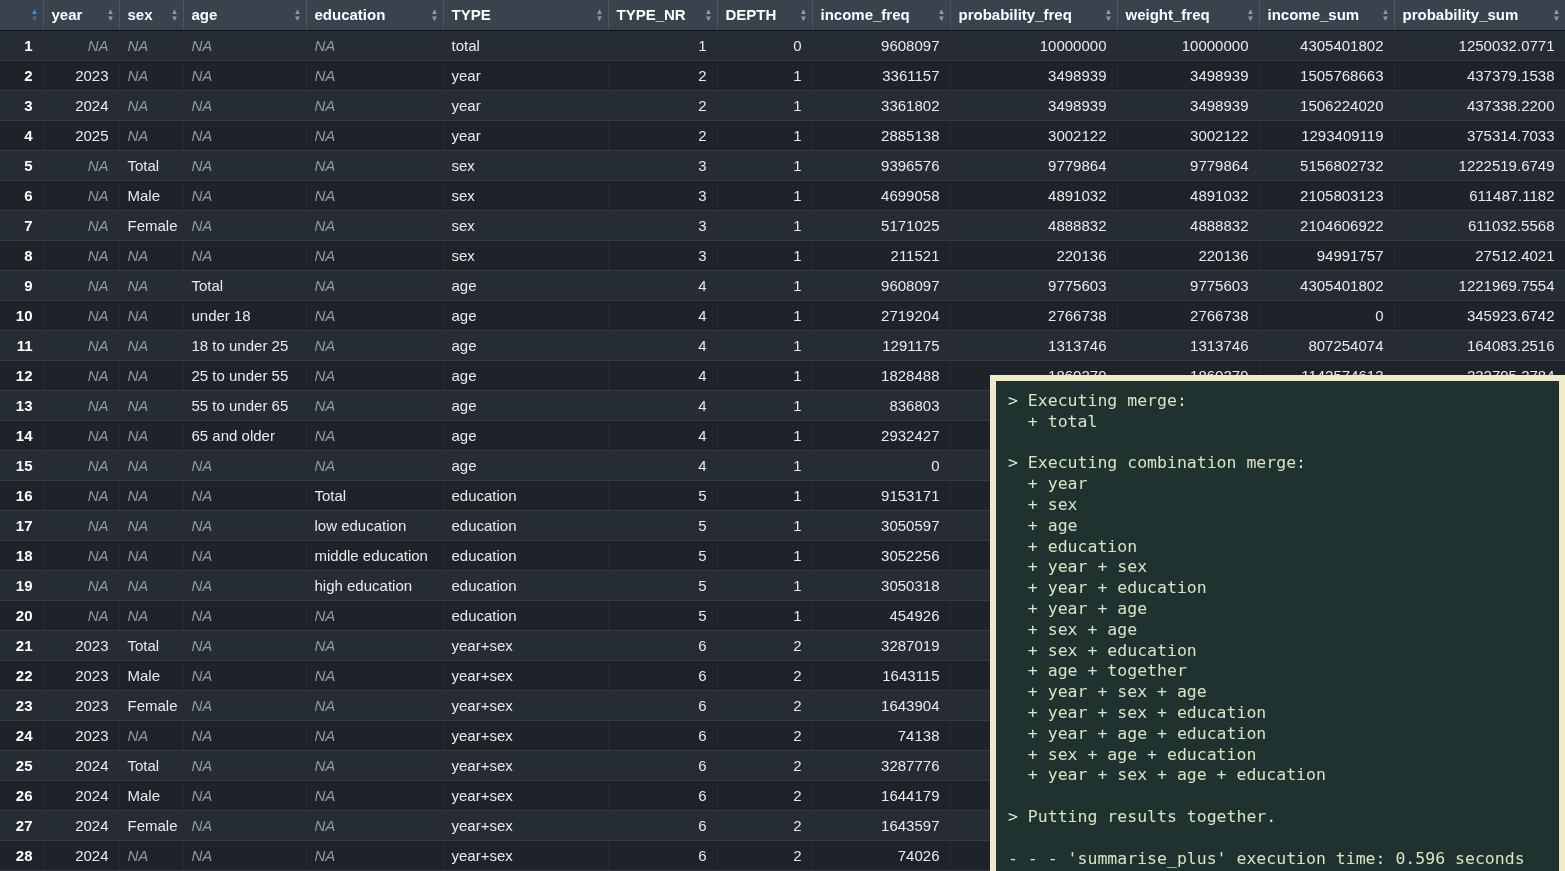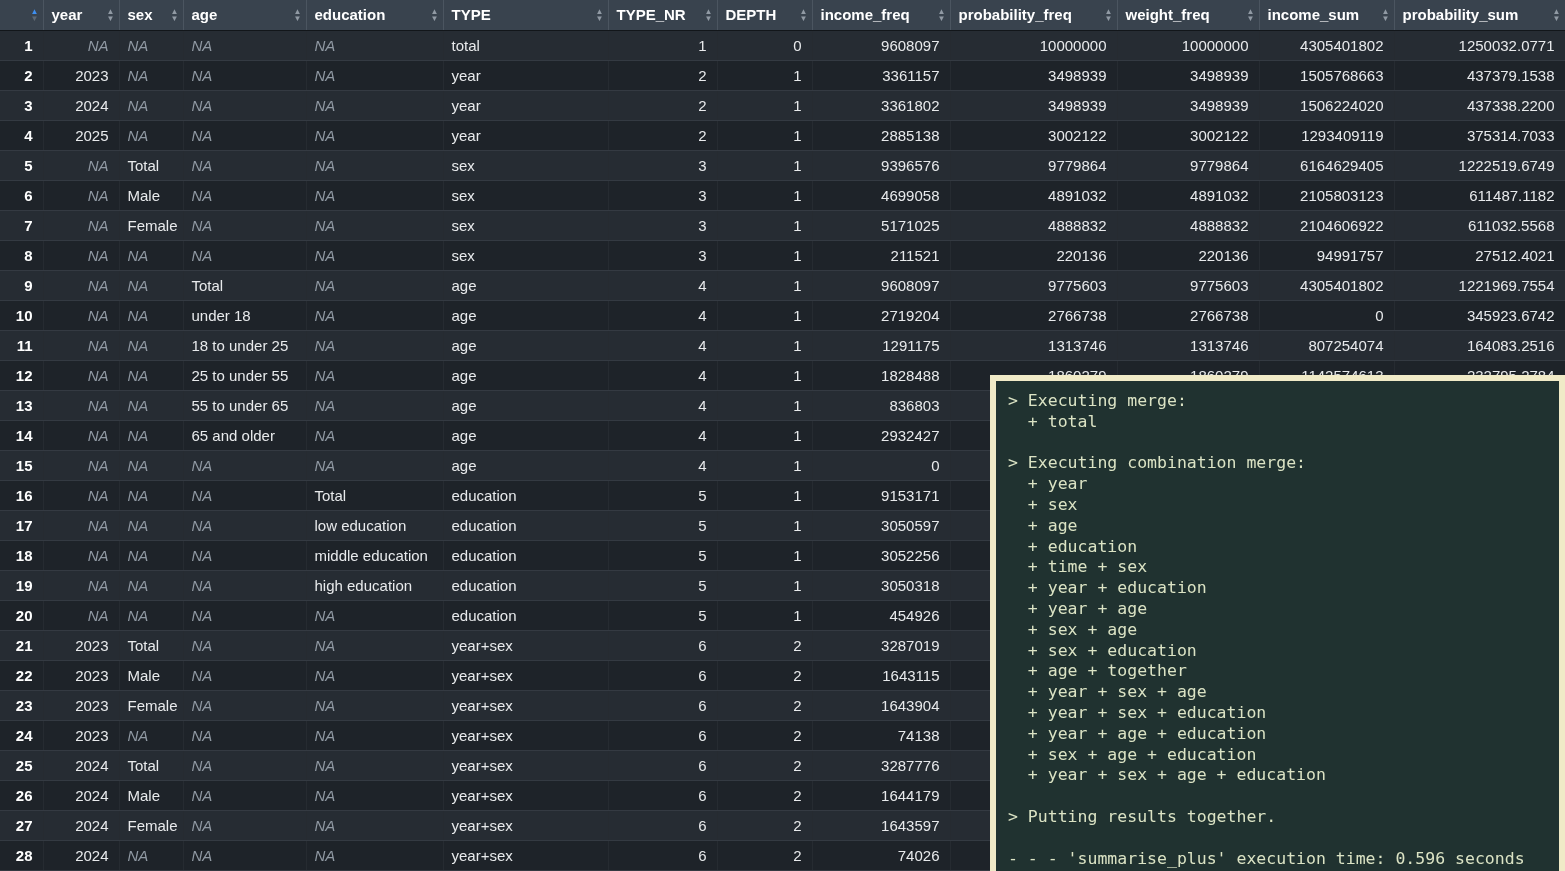--- a/index.html
+++ b/index.html
@@ -228,21 +228,21 @@
           <td class="na">NA</td>
           <td>Total</td>
           <td class="na">NA</td>
           <td class="na">NA</td>
           <td>sex</td>
           <td>3</td>
           <td>1</td>
           <td>9396576</td>
           <td>9779864</td>
           <td>9779864</td>
-          <td>6164629405</td>
+          <td>5156802732</td>
           <td>1222519.6749</td>
         </tr>
         <tr>
           <td class="rownum">6</td>
           <td class="na">NA</td>
           <td>Male</td>
           <td class="na">NA</td>
           <td class="na">NA</td>
           <td>sex</td>
           <td>3</td>
@@ -589,21 +589,21 @@
   <div id="console-panel">
     <div id="console-lines">
         <div class="console-line">&gt; Executing merge:</div>
         <div class="console-line">  + total</div>
         <div class="console-line">&nbsp;</div>
         <div class="console-line">&gt; Executing combination merge:</div>
         <div class="console-line">  + year</div>
         <div class="console-line">  + sex</div>
         <div class="console-line">  + age</div>
         <div class="console-line">  + education</div>
-        <div class="console-line">  + time + sex</div>
+        <div class="console-line">  + year + sex</div>
         <div class="console-line">  + year + education</div>
         <div class="console-line">  + year + age</div>
         <div class="console-line">  + sex + age</div>
         <div class="console-line">  + sex + education</div>
         <div class="console-line">  + age + together</div>
         <div class="console-line">  + year + sex + age</div>
         <div class="console-line">  + year + sex + education</div>
         <div class="console-line">  + year + age + education</div>
         <div class="console-line">  + sex + age + education</div>
         <div class="console-line">  + year + sex + age + education</div>

